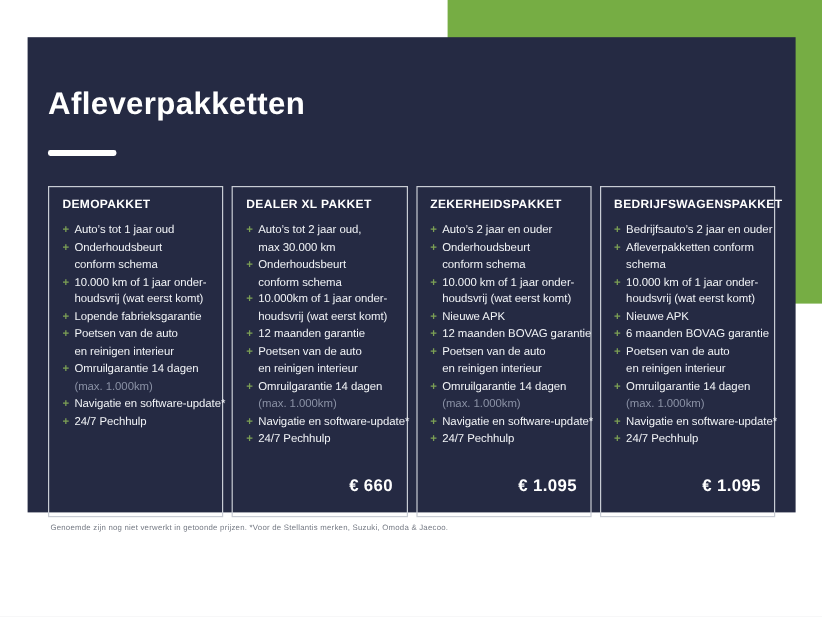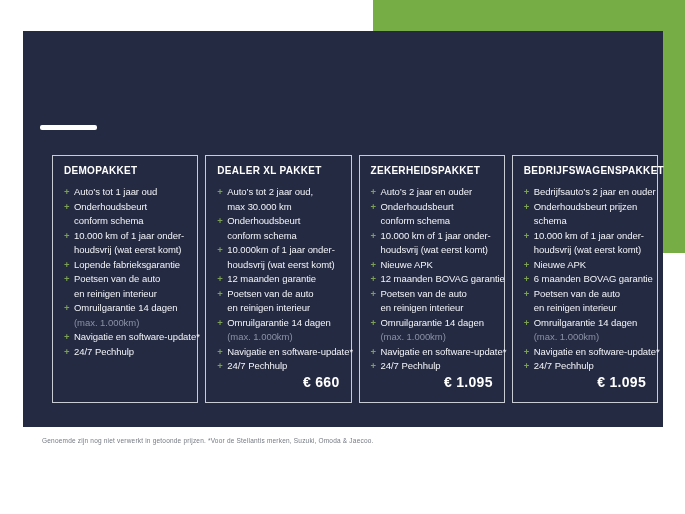--- a/index.html
+++ b/index.html
@@ -19,22 +19,22 @@
   .title {
     position:absolute; left:17px; top:40px; margin:0;
     font-size:26px; line-height:30px; font-weight:700; letter-spacing:0.3px;
     color:var(--text-primary,#ffffff);
   }
   .underline {
     position:absolute; left:17px; top:94px; width:57px; height:5px;
     border-radius:2px; background:var(--text-primary,#ffffff);
   }
   .cards {
-    position:absolute; left:17px; top:124px; width:606px; height:248px;
-    display:flex; gap:7px;margin-left:12px;
+    position:absolute; left:17px; top:124px; width:606px; height:276px;
+    display:flex; gap:7px;
   }
   .card {
     flex:1 1 0; min-width:0; box-sizing:border-box;
     border:1px solid var(--card-border,#C8CCD4);
     padding:9px 6px 18px 11px;
     display:flex; flex-direction:column;
   }
   .card-title {
     font-size:10px; font-weight:700; letter-spacing:0.3px;
     color:var(--text-primary,#ffffff);
@@ -61,20 +61,21 @@
     font-size:6.5px; letter-spacing:0.2px;
     color:var(--footnote-gray,#747983);
   }
 </style>
 </head>
 <body>
 
 <div class="page">
   <div class="green-bar"></div>
   <div class="panel">
+    <h1 class="title">Afleverpakketten</h1>
     <div class="underline"></div>
     <div class="cards">
         <div class="card">
           <div class="card-title">DEMOPAKKET</div>
           <div class="features">
             <div class="feature-line"><span class="plus">+</span><span>Auto’s tot 1 jaar oud</span></div>
             <div class="feature-line"><span class="plus">+</span><span>Onderhoudsbeurt</span></div>
             <div class="feature-line"><span>conform schema</span></div>
             <div class="feature-line"><span class="plus">+</span><span>10.000 km of 1 jaar onder-</span></div>
             <div class="feature-line"><span>houdsvrij (wat eerst komt)</span></div>
@@ -122,21 +123,21 @@
             <div class="feature-line dim"><span>(max. 1.000km)</span></div>
             <div class="feature-line"><span class="plus">+</span><span>Navigatie en software-update*</span></div>
             <div class="feature-line"><span class="plus">+</span><span>24/7 Pechhulp</span></div>
           </div>
           <div class="price">€ 1.095</div>
         </div>
         <div class="card">
           <div class="card-title">BEDRIJFSWAGENSPAKKET</div>
           <div class="features">
             <div class="feature-line"><span class="plus">+</span><span>Bedrijfsauto’s 2 jaar en ouder</span></div>
-            <div class="feature-line"><span class="plus">+</span><span>Onderhoudsbeurt prijzen</span></div>
+            <div class="feature-line"><span class="plus">+</span><span>Afleverpakketten conform</span></div>
             <div class="feature-line"><span>schema</span></div>
             <div class="feature-line"><span class="plus">+</span><span>10.000 km of 1 jaar onder-</span></div>
             <div class="feature-line"><span>houdsvrij (wat eerst komt)</span></div>
             <div class="feature-line"><span class="plus">+</span><span>Nieuwe APK</span></div>
             <div class="feature-line"><span class="plus">+</span><span>6 maanden BOVAG garantie</span></div>
             <div class="feature-line"><span class="plus">+</span><span>Poetsen van de auto</span></div>
             <div class="feature-line"><span>en reinigen interieur</span></div>
             <div class="feature-line"><span class="plus">+</span><span>Omruilgarantie 14 dagen</span></div>
             <div class="feature-line dim"><span>(max. 1.000km)</span></div>
             <div class="feature-line"><span class="plus">+</span><span>Navigatie en software-update*</span></div>

